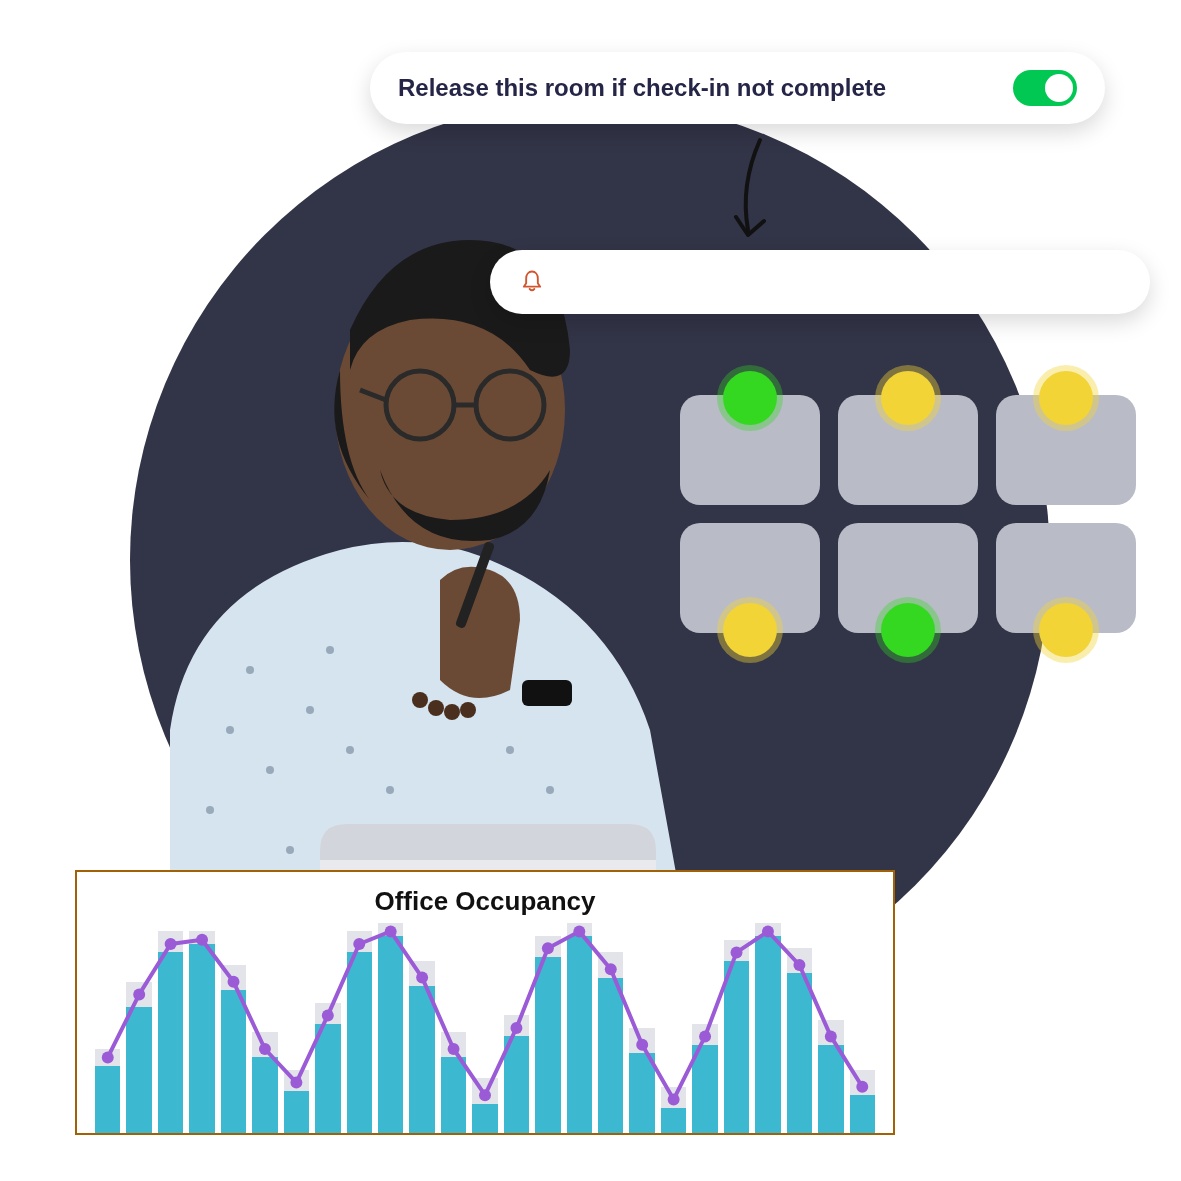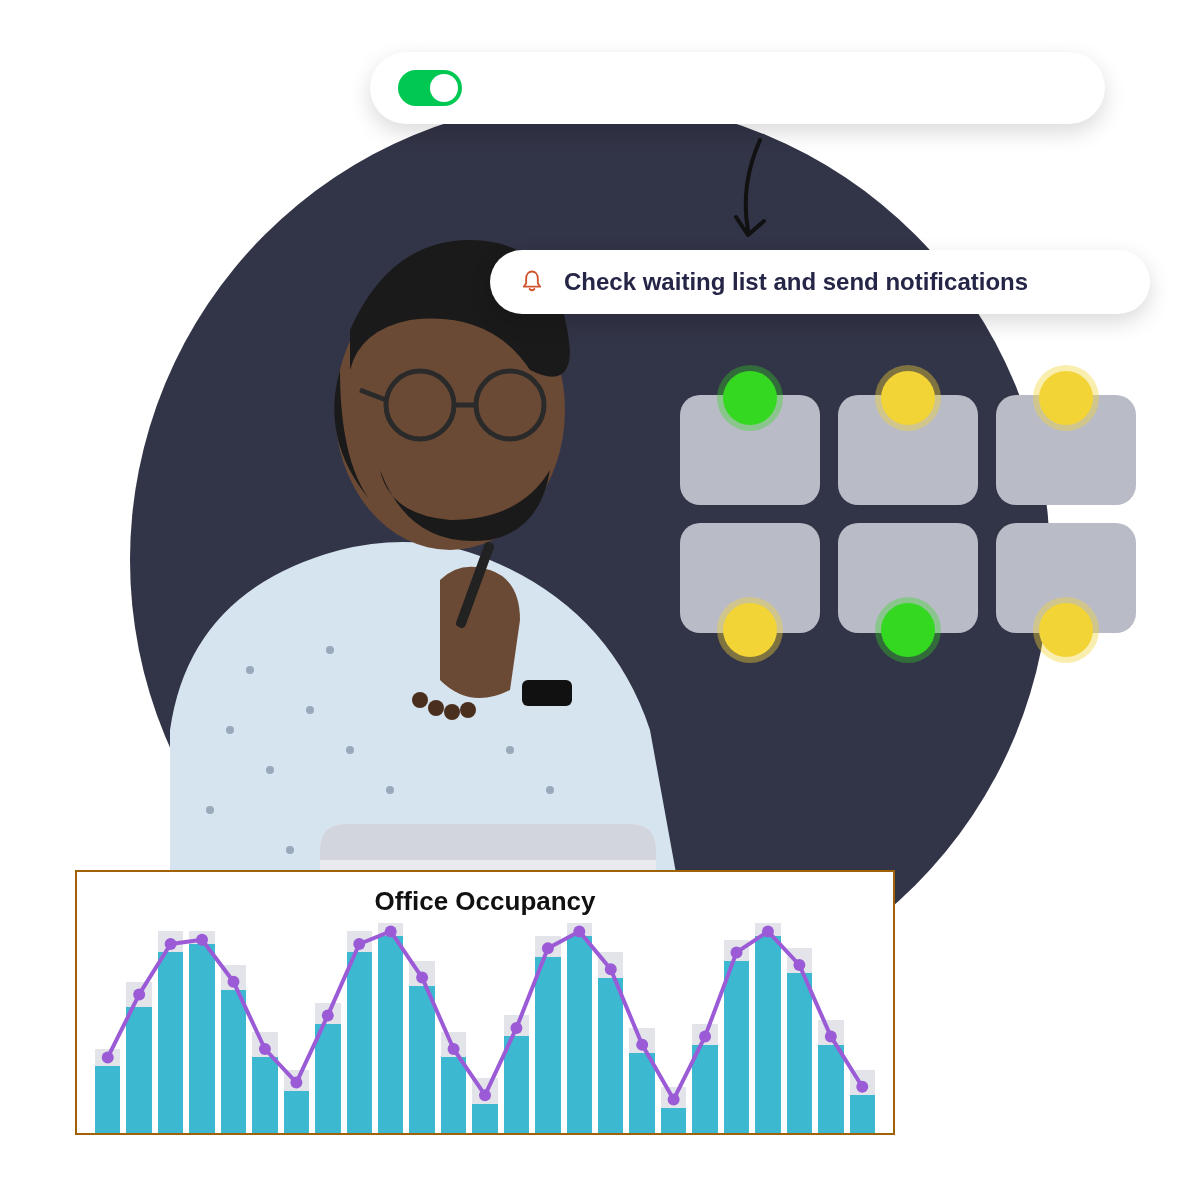--- a/index.html
+++ b/index.html
@@ -218,34 +218,34 @@
 
       <rect x="432" y="470" width="50" height="26" rx="6" fill="#111"></rect>
 
       <path d="M230 740 L230 640 Q230 614 256 614 L540 614 Q566 614 566 640 L566 740 Z" fill="#e8eaee"></path>
       <path d="M230 640 Q230 614 256 614 L540 614 Q566 614 566 640 L566 650 L230 650 Z" fill="#d2d6dc"></path>
     </g>
   </svg>
 </div>
 
 <div class="pill pill-1">
+  <span class="pill-text">Release this room if check-in not complete</span>
   <div class="toggle"></div>
 </div>
 
 <svg class="arrow" viewBox="0 0 60 110">
   <path d="M40 5 Q20 50 28 95" stroke="#111" stroke-width="4" fill="none" stroke-linecap="round"></path>
   <path d="M16 82 L28 100 L44 86" stroke="#111" stroke-width="4" fill="none" stroke-linecap="round" stroke-linejoin="round"></path>
 </svg>
 
 <div class="pill pill-2">
   <svg class="bell-icon" viewBox="0 0 24 24">
     <path d="M12 3 C9 3 7 5.5 7 9 L7 13 L5 16 L19 16 L17 13 L17 9 C17 5.5 15 3 12 3 Z" fill="none" stroke="#d1552f" stroke-width="1.6" stroke-linejoin="round"></path>
     <path d="M10 18 Q12 20 14 18" fill="none" stroke="#d1552f" stroke-width="1.6" stroke-linecap="round"></path>
   </svg>
-  <span class="pill-text">Check waiting list and send notifications</span>
 </div>
 
 <div class="desk-grid">
   <div class="desk row-top">
       <div class="desk-dot dot-green"></div>
     </div>
   <div class="desk row-top">
       <div class="desk-dot dot-yellow"></div>
     </div>
   <div class="desk row-top">

